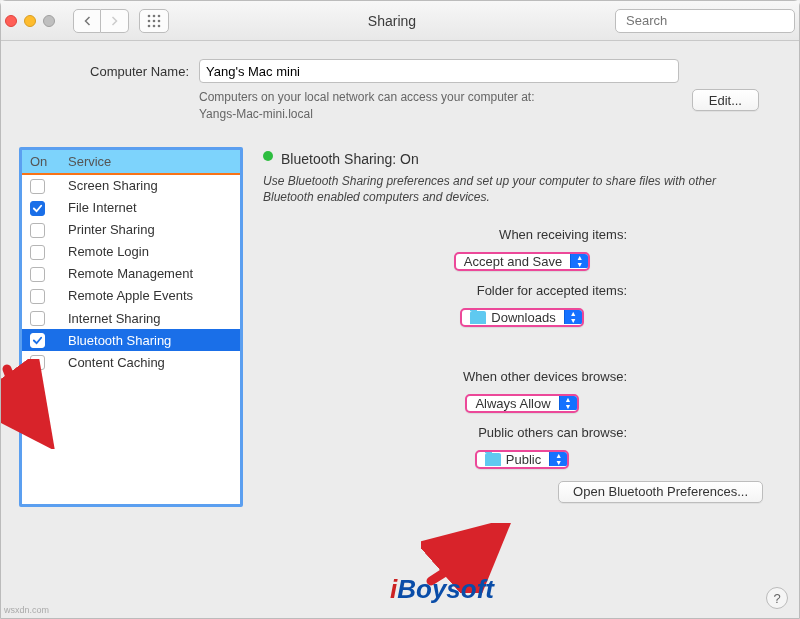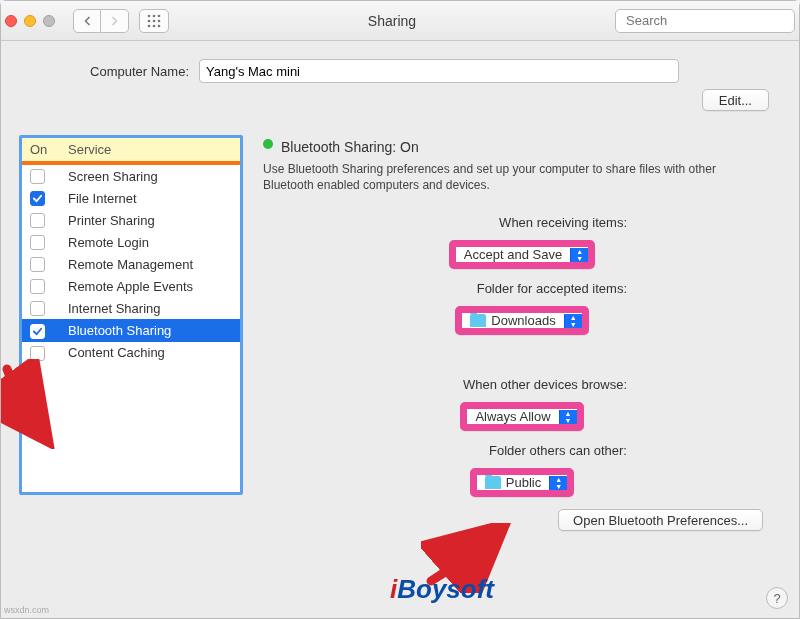--- a/index.html
+++ b/index.html
@@ -60,57 +60,57 @@
   .search input { border:none; outline:none; flex:1; font-size:13px; background:transparent;}
   .content { flex:1; padding: 18px 18px 0 18px; position:relative; overflow:hidden;}
   .name-row { display:flex; align-items:center; gap:10px; margin-bottom:6px; margin-left:50px;}
   .name-row label { width:120px; text-align:right; font-size:13px; color:#333;}
   .textfield {
     flex:1; height:24px; background:#fff; border:1px solid #bfbfbf; border-radius:4px;
     padding:0 6px; font-size:13px; max-width:480px;
   }
   .info-row { display:flex; gap:10px; margin-left:180px; font-size:12px; color:#666; align-items:flex-start;}
   .info-row .txt { max-width:430px; line-height:1.4;}
-  .editbtn { margin-left:auto; margin-right:12px;}
+  .editbtn { margin-left:auto; margin-right:22px;}
   .mac-btn {
     height:22px; padding:0 16px; background:linear-gradient(#fff,#f4f4f4);
     border:1px solid #bdbdbd; border-radius:5px; font-size:13px; color:#333;
     display:inline-flex; align-items:center; justify-content:center;
     box-shadow: 0 1px 0 rgba(0,0,0,0.05);
   }
   .main-row { display:flex; margin-top:24px; gap:20px; height:360px;}
   .service-box {
     width: 224px;
     background:#fff; border:3px solid #5b9ff0; border-radius:2px;
     overflow:hidden;
   }
   .service-box table { width:100%; border-collapse:collapse; font-size:13px;}
-  .service-box th { text-align:left; padding:4px 8px; font-weight:400; color:#555; border-bottom:4px solid #f97316; background:#fef9c3;}
+  .service-box th { text-align:left; padding:4px 8px; font-weight:400; color:#555; border-bottom:2px solid #f97316; background:#7dd3fc;}
   .service-box th:first-child { width:38px;}
   .service-box td { padding:3px 8px; }
   .service-box tr.sel td { background:#1a6fe8; color:#fff;}
   .chk {
     width:15px; height:15px; border:1px solid #b5b5b5; border-radius:3px;
     display:inline-flex; align-items:center; justify-content:center;
     background:#fff; vertical-align:middle;
   }
   .chk.on { background:#1a6fe8; border-color:#1a6fe8; color:#fff;}
   .chk.on.sel { background:#fff; color:#1a6fe8; border-color:#fff;}
   .chk svg { width:11px; height:11px;}
   .detail { flex:1; padding-top:4px;}
   .status-row { display:flex; gap:8px; margin-bottom:6px;}
   .status-dot { width:10px; height:10px; border-radius:50%; background:#2dbd3f;}
   .status-text { font-size:14px;}
-  .desc { font-size:12px; color:#444; line-height:1.35; margin-bottom:22px; max-width:460px;}
+  .desc { font-size:12px; color:#444; line-height:1.35; margin-bottom:22px; max-width:460px;font-style:italic;}
   .opt-row { display:flex; align-items:center; gap:10px; margin-bottom:12px;flex-direction:column;}
   .opt-row label { width:210px; text-align:right; font-size:13px; color:#333;}
   .mac-select {
     flex:1; max-width:230px; height:38px;
     display:flex; align-items:center;
-    background:#fff; border:7px solid #ec4899; border-radius:5px;
+    background:#fff; border:2px solid #ec4899; border-radius:5px;
     overflow:hidden; box-shadow: 0 1px 1px rgba(0,0,0,0.08);
   }
   .mac-select .val { flex:1; padding:0 8px; font-size:13px; display:flex; align-items:center; gap:5px;}
   .mac-select .stepper {
     width:18px; height:100%; background:#1571ff;
     display:flex; flex-direction:column; border-left:1px solid #0a5fe0;
   }
   .mac-select .stepper div { flex:1; display:flex; align-items:center; justify-content:center; color:#fff; font-size:7px;}
   .folder-icon { width:16px; height:13px; background:#5fc9f0; border-radius:2px 2px 0 0; position:relative;}
   .folder-icon::before { content:""; position:absolute; top:-3px; left:0; width:7px; height:3px; background:#5fc9f0; border-radius:1px 1px 0 0;}
@@ -167,20 +167,24 @@
       <input placeholder="Search" style="">
     </div>
   </div>
 
   <div class="content">
     <div class="name-row">
       <label>Computer Name:</label>
       <input class="textfield" value="Yang's Mac mini" style="">
     </div>
     <div class="info-row">
+      <div class="txt">
+        <span>Computers on your local network can access your computer at:</span><br>
+        <span>Yangs-Mac-mini.local</span>
+      </div>
       <button class="mac-btn editbtn">Edit...</button>
     </div>
 
     <div class="main-row">
       <div class="service-box">
         <table>
           <thead>
               <tr>
             <th>On</th>
             <th>Service</th>
@@ -272,21 +276,21 @@
           <label>When other devices browse:</label>
           <div class="mac-select">
             <div class="val">Always Allow</div>
             <div class="stepper">
                 <div>▲</div>
                 <div>▼</div>
               </div>
           </div>
         </div>
         <div class="opt-row">
-          <label>Folder others can other:</label>
+          <label>Public others can browse:</label>
           <div class="mac-select">
             <div class="val">
                 <span class="folder-icon"></span>
                 <span>Public</span>
               </div>
             <div class="stepper">
                 <div>▲</div>
                 <div>▼</div>
               </div>
           </div>

